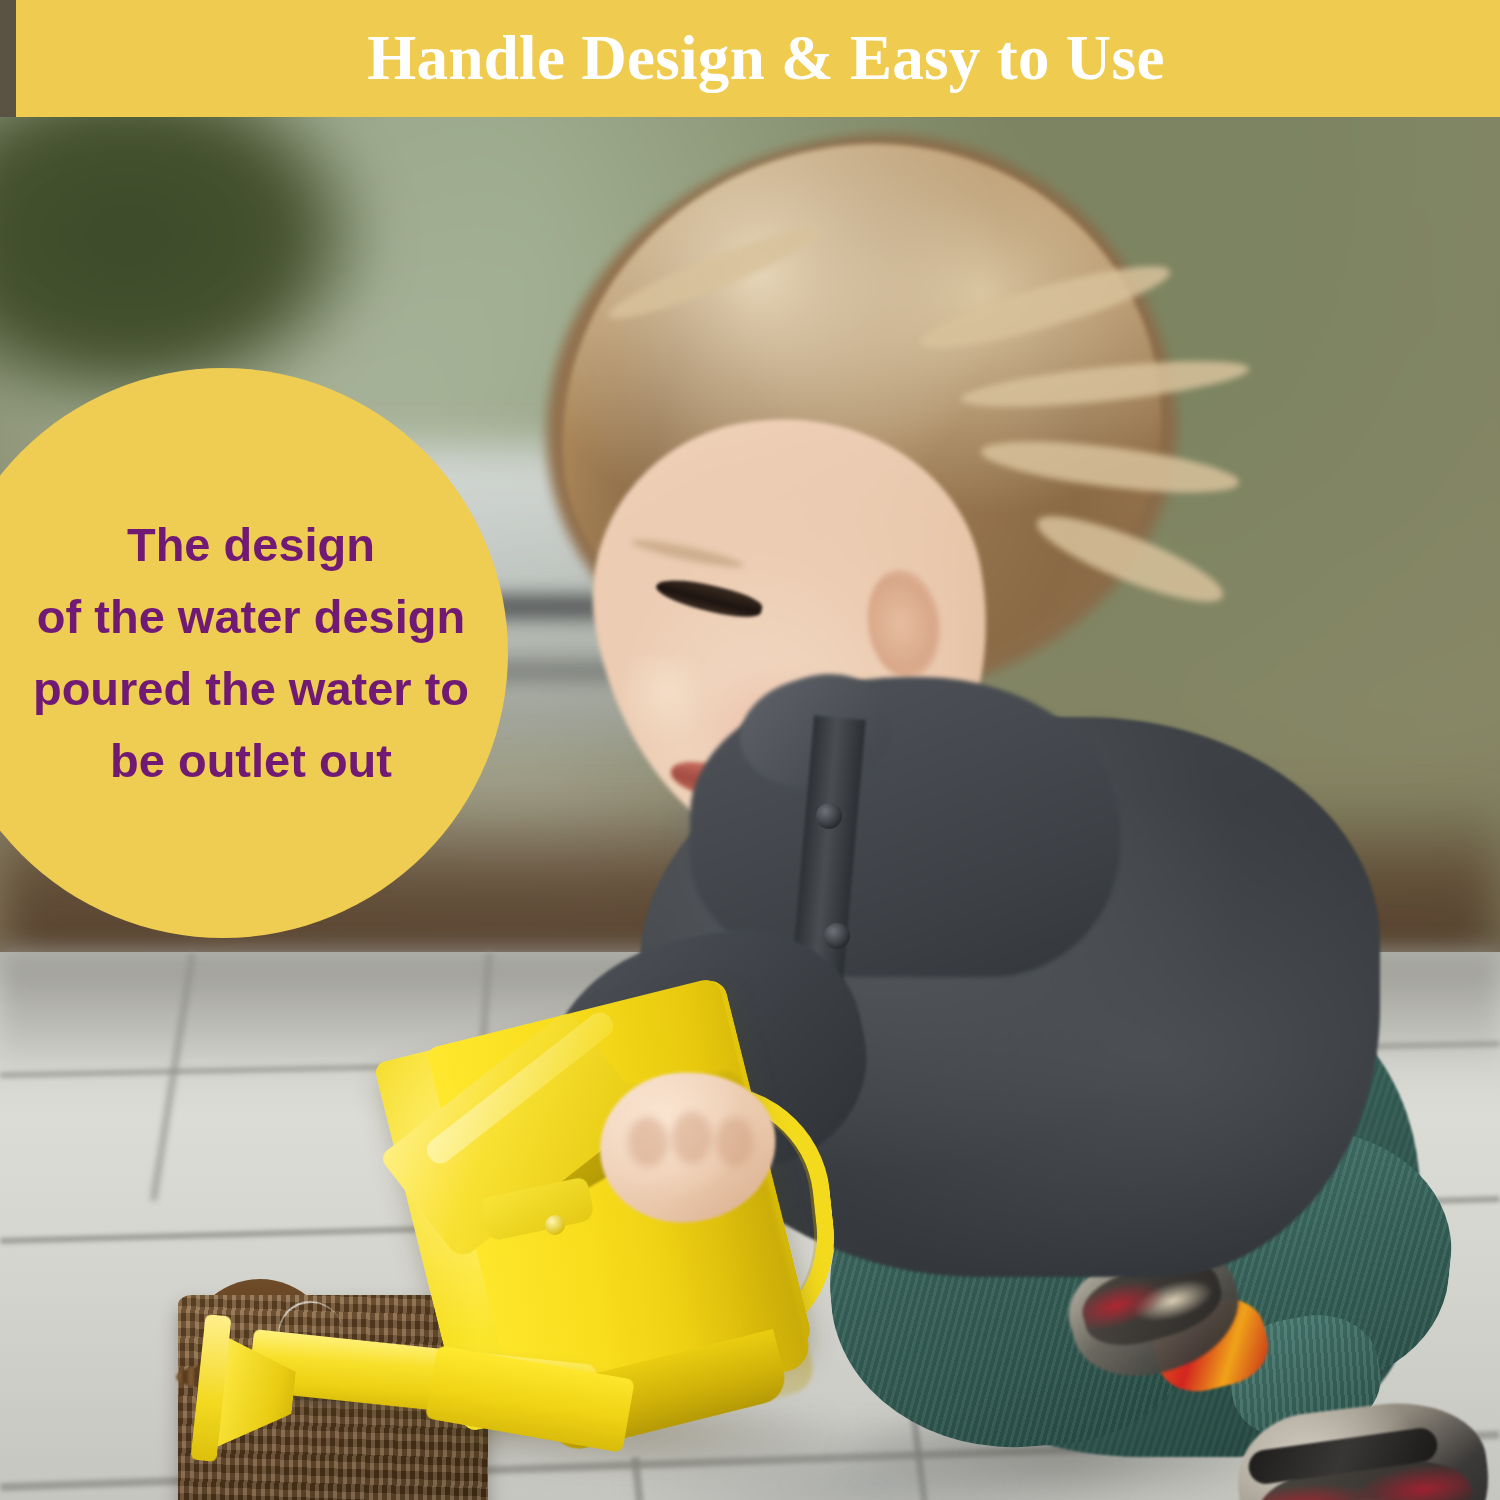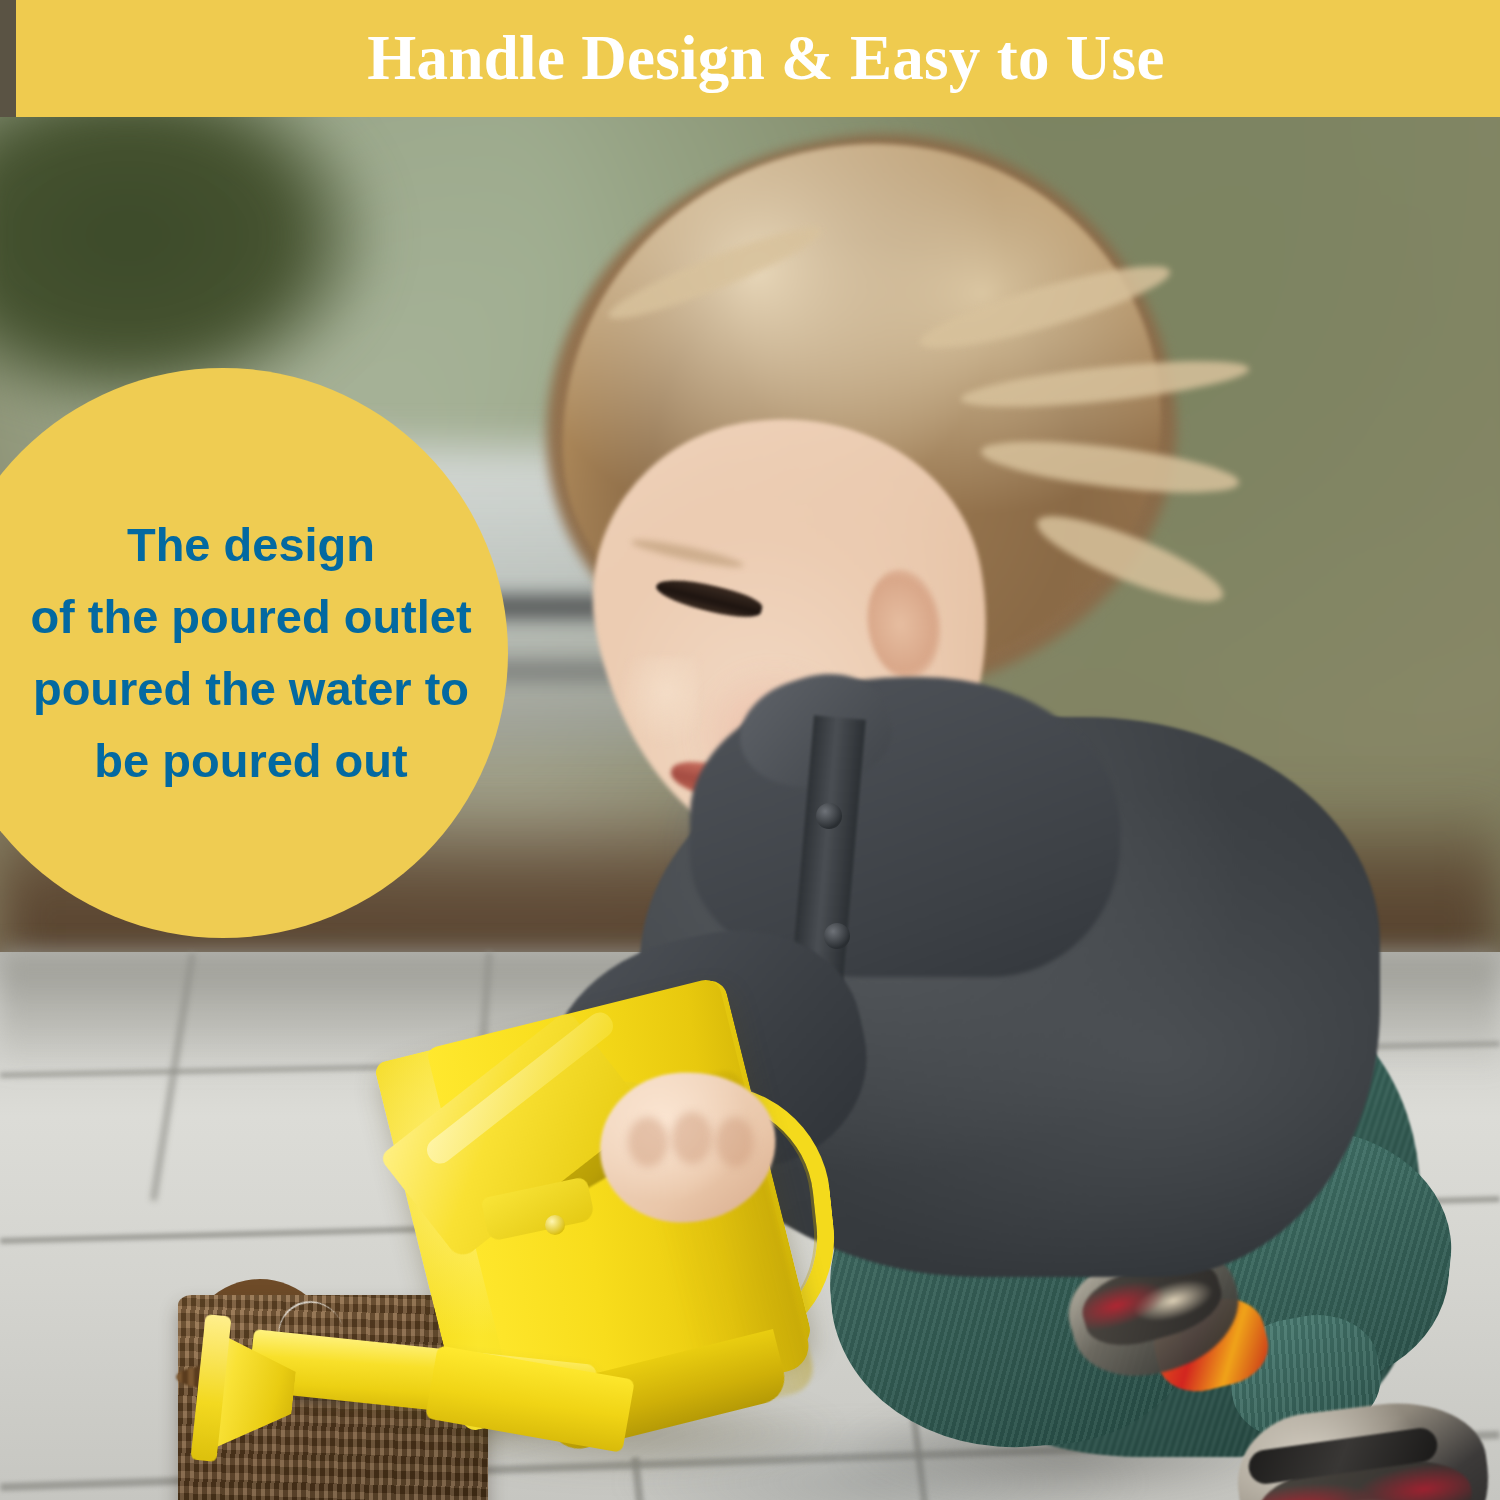--- a/index.html
+++ b/index.html
@@ -397,25 +397,25 @@
       <div class="can-rose-edge"></div>
     </div>
 
     <div class="hand"></div>
     <div class="knuckle k1"></div>
     <div class="knuckle k2"></div>
     <div class="knuckle k3"></div>
   </div>
 
   <div class="callout" style="background: rgb(239, 204, 82);">
-    <div class="callout-text" style="color: #0369a1;">
+    <div class="callout-text" style="color: #701a75;">
       <span>The design</span>
-      <span>of the poured outlet</span>
+      <span>of the water design</span>
       <span>poured the water to</span>
-      <span>be poured out</span>
+      <span>be outlet out</span>
     </div>
   </div>
 
   <div class="banner" style="background: rgb(239, 203, 79);">
     <div class="banner-title" style="color: rgb(255, 255, 255);">Handle Design &amp; Easy to Use</div>
   </div>
 
 </div>
 
 </body></html>

